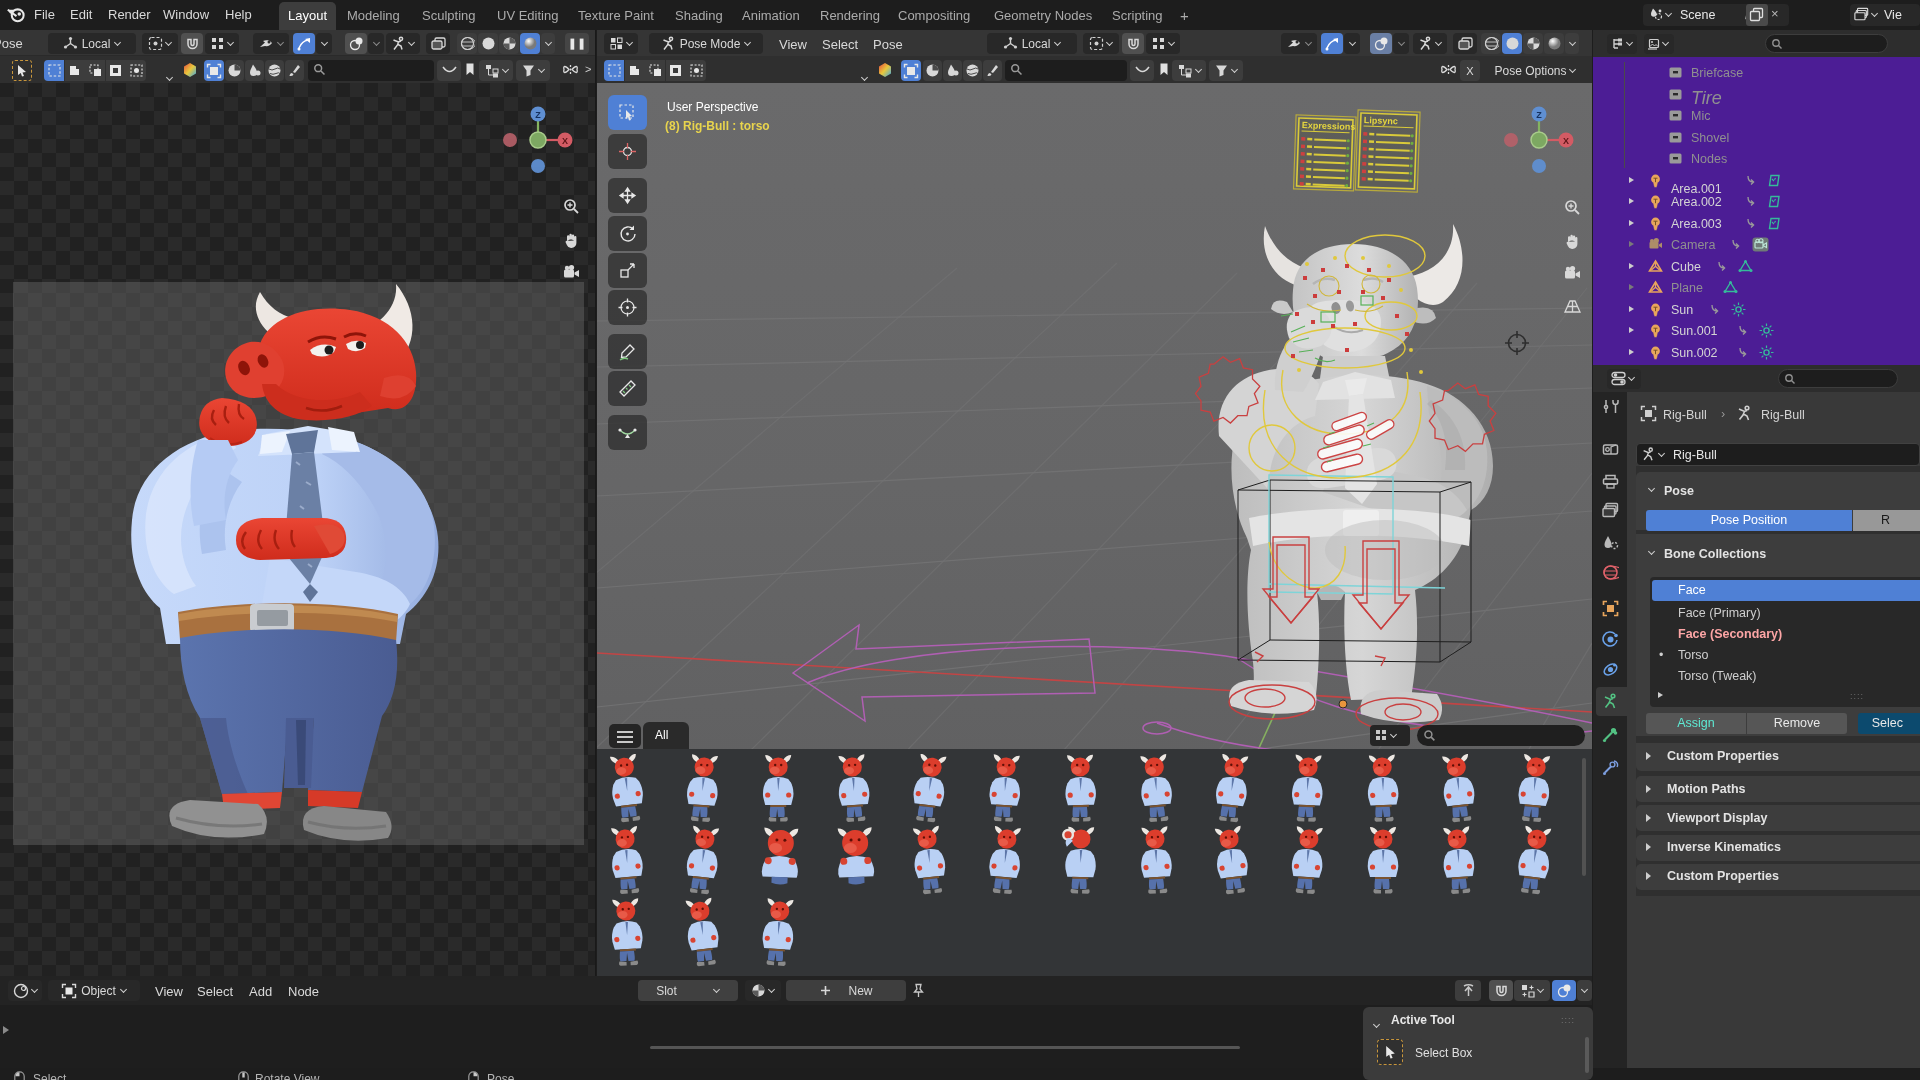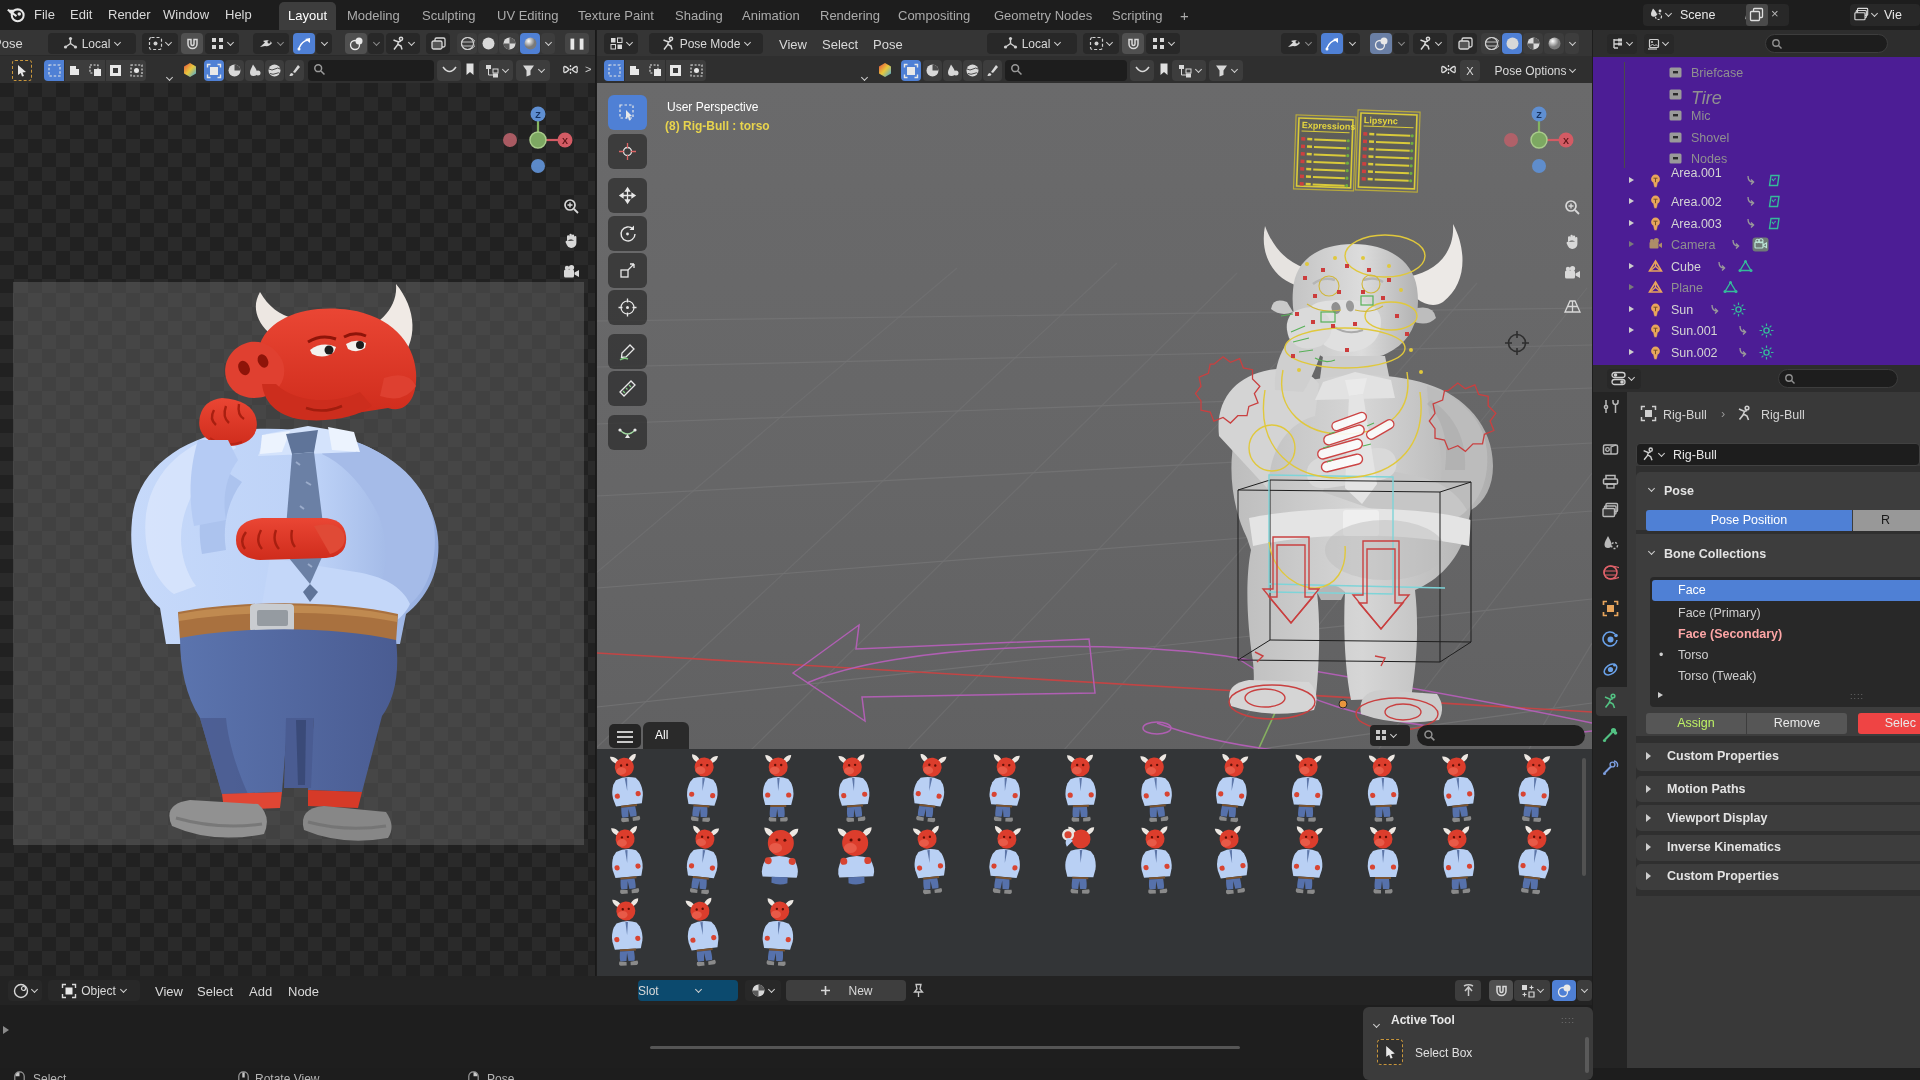--- a/index.html
+++ b/index.html
@@ -1022,21 +1022,21 @@
       <div class="abs" style="left:48px;top:4px;width:92px;height:21px;background:#282828;border-radius:4px;display:flex;align-items:center;justify-content:center;gap:2px;">
         <svg width="16" height="16" viewBox="0 0 16 16">
           <g stroke="#d8d8d8" stroke-width="1.4" fill="none">
             <path d="M1.5,5 V1.5 H5 M11,1.5 H14.5 V5 M14.5,11 V14.5 H11 M5,14.5 H1.5 V11"></path>
           </g>
           <rect x="4.5" y="4.5" width="7" height="7" fill="#e8e8e8"></rect>
         </svg>
         <span class="txt" style="font-size:12px;margin:0 2px;">Object</span>
         <span class="chev"></span>
       </div>
-      <div class="abs" style="left:638px;top:4px;width:100px;height:21px;background:#0c4a6e;border-radius:4px;display:flex;align-items:center;justify-content:flex-start;gap:18px;">
+      <div class="abs" style="left:638px;top:4px;width:100px;height:21px;background:#404040;border-radius:4px;display:flex;align-items:center;justify-content:center;gap:18px;">
         <span class="txt" style="font-size:12px;margin-right:18px;">Slot</span>
         <span class="chev"></span>
       </div>
       <div class="abs" style="left:745px;top:4px;width:36px;height:21px;background:#282828;border-radius:4px;display:flex;align-items:center;justify-content:center;gap:2px;">
         <svg width="15" height="15" viewBox="0 0 15 15">
           <circle cx="7.5" cy="7.5" r="6" fill="#d8d8d8"></circle>
           <path d="M7.5,1.5 A6,6 0 0 1 13.5,7.5 L7.5,7.5 Z" fill="#5a5a5a"></path>
           <path d="M7.5,13.5 A6,6 0 0 1 1.5,7.5 L7.5,7.5 Z" fill="#5a5a5a"></path>
         </svg>
         <span class="chev"></span>
@@ -1134,21 +1134,21 @@
           <rect x="1.5" y="2.5" width="12" height="10" rx="1.5" fill="#9a9a9a"></rect>
           <rect x="5" y="6" width="5" height="2.4" fill="#2a2a2a"></rect>
         </svg></div>
       <div class="abs" style="left:98px;top:122px;color:#909090;font-size:12.5px;white-space:nowrap;">Nodes</div>
       <div class="abs" style="left:36px;top:146.5px;width:0;height:0;border-left:5px solid #cdcdcd;border-top:3.5px solid transparent;border-bottom:3.5px solid transparent;"></div>
       <div class="abs" style="left:55px;top:142.5px;"><svg width="15" height="15" viewBox="0 0 15 15">
           <circle cx="7.5" cy="6" r="4.4" fill="#e8a55c"></circle>
           <path d="M5.5,10.5 h4 M5.8,12 h3.4 M6.3,13.5 h2.4" stroke="#e8a55c" stroke-width="1.3"></path>
           <path d="M5.5,5.2 h4 M7.5,5.2 v4" stroke="#7a5322" stroke-width="1"></path>
         </svg></div>
-      <div class="abs" style="left:78px;top:136px;color:#d4d4d4;font-size:12.5px;white-space:nowrap;">Area.001</div>
+      <div class="abs" style="left:78px;top:152px;color:#d4d4d4;font-size:12.5px;white-space:nowrap;">Area.001</div>
       <div class="abs" style="left:151.6px;top:142.5px;"><svg width="15" height="15" viewBox="0 0 15 15">
           <path d="M3,3 q0,6 5,6 M6,6.5 l2.6,2.5 l-2.6,2.5" fill="none" stroke="#9a9a9a" stroke-width="1.3"></path>
         </svg></div>
       <div class="abs" style="left:173.6px;top:142.5px;"><svg width="15" height="15" viewBox="0 0 15 15">
           <path d="M4,2.5 H12 L10.5,12.5 H2.5 Z" fill="none" stroke="#35bb9a" stroke-width="1.4"></path>
           <path d="M5,6 l2,2.2 M8.6,5.2 l-1.2,1.4" stroke="#35bb9a" stroke-width="1.2"></path>
         </svg></div>
       <div class="abs" style="left:36px;top:168px;width:0;height:0;border-left:5px solid #cdcdcd;border-top:3.5px solid transparent;border-bottom:3.5px solid transparent;"></div>
       <div class="abs" style="left:55px;top:164px;"><svg width="15" height="15" viewBox="0 0 15 15">
           <circle cx="7.5" cy="6" r="4.4" fill="#e8a55c"></circle>
@@ -1406,23 +1406,23 @@
     <div class="abs" style="left:2px;top:3px;width:272px;height:21px;background:#4f80d5;border-radius:3px;color:#fff;line-height:21px;padding-left:26px;">Face</div>
     <div class="abs" style="left:28px;top:26px;color:#cfcfcf;line-height:21px;">Face (Primary)</div>
     <div class="abs" style="left:28px;top:47px;color:#fca5a5;line-height:21px;font-weight:bold;">Face (Secondary)</div>
     <div class="abs" style="left:9px;top:68px;color:#cfcfcf;line-height:21px;">•</div>
     <div class="abs" style="left:28px;top:68px;color:#cfcfcf;line-height:21px;">Torso</div>
     <div class="abs" style="left:28px;top:89px;color:#cfcfcf;line-height:21px;">Torso (Tweak)</div>
     <div class="abs" style="left:8px;top:115px;width:0;height:0;border-left:5px solid #cdcdcd;border-top:3.5px solid transparent;border-bottom:3.5px solid transparent;"></div>
     <div class="abs" style="left:200px;top:114px;color:#6d6d6d;font-size:9px;letter-spacing:1px;">::::</div>
   </div>
 
-  <div class="abs" style="left:53px;top:348px;width:100px;height:21px;background:#565656;border-radius:3px 0 0 3px;text-align:center;color:#bef264;line-height:21px;">Assign</div>
+  <div class="abs" style="left:53px;top:348px;width:100px;height:21px;background:#565656;border-radius:3px 0 0 3px;text-align:center;color:#5eead4;line-height:21px;">Assign</div>
   <div class="abs" style="left:154px;top:348px;width:100px;height:21px;background:#565656;border-radius:0 3px 3px 0;text-align:center;color:#e8e8e8;line-height:21px;">Remove</div>
-  <div class="abs" style="left:265px;top:348px;width:62px;height:21px;background:#ef4444;border-radius:3px 0 0 3px;text-align:right;color:#e8e8e8;line-height:21px;padding-right:4px;">Selec</div>
+  <div class="abs" style="left:265px;top:348px;width:62px;height:21px;background:#0c4a6e;border-radius:3px 0 0 3px;text-align:right;color:#e8e8e8;line-height:21px;padding-right:17px;">Selec</div>
 
   <div class="abs" style="left:43px;top:378px;width:284px;height:28px;background:#3d3d3d;border-radius:0 0 0 5px;"></div>
   <div class="abs" style="left:53px;top:384px;"><span class="cararrow"></span><span style="color:#e3e3e3;margin-left:16px;font-weight:bold;">Custom Properties</span></div>
 
   <div class="abs" style="left:43px;top:411px;width:284px;height:26px;background:#3d3d3d;border-radius:5px 0 0 5px;"></div>
   <div class="abs" style="left:53px;top:417px;"><span class="cararrow"></span><span style="color:#e3e3e3;margin-left:16px;font-weight:bold;">Motion Paths</span></div>
   <div class="abs" style="left:43px;top:440px;width:284px;height:26px;background:#3d3d3d;border-radius:5px 0 0 5px;"></div>
   <div class="abs" style="left:53px;top:446px;"><span class="cararrow"></span><span style="color:#e3e3e3;margin-left:16px;font-weight:bold;">Viewport Display</span></div>
   <div class="abs" style="left:43px;top:470px;width:284px;height:26px;background:#3d3d3d;border-radius:5px 0 0 5px;"></div>
   <div class="abs" style="left:53px;top:475px;"><span class="cararrow"></span><span style="color:#e3e3e3;margin-left:16px;font-weight:bold;">Inverse Kinematics</span></div>

